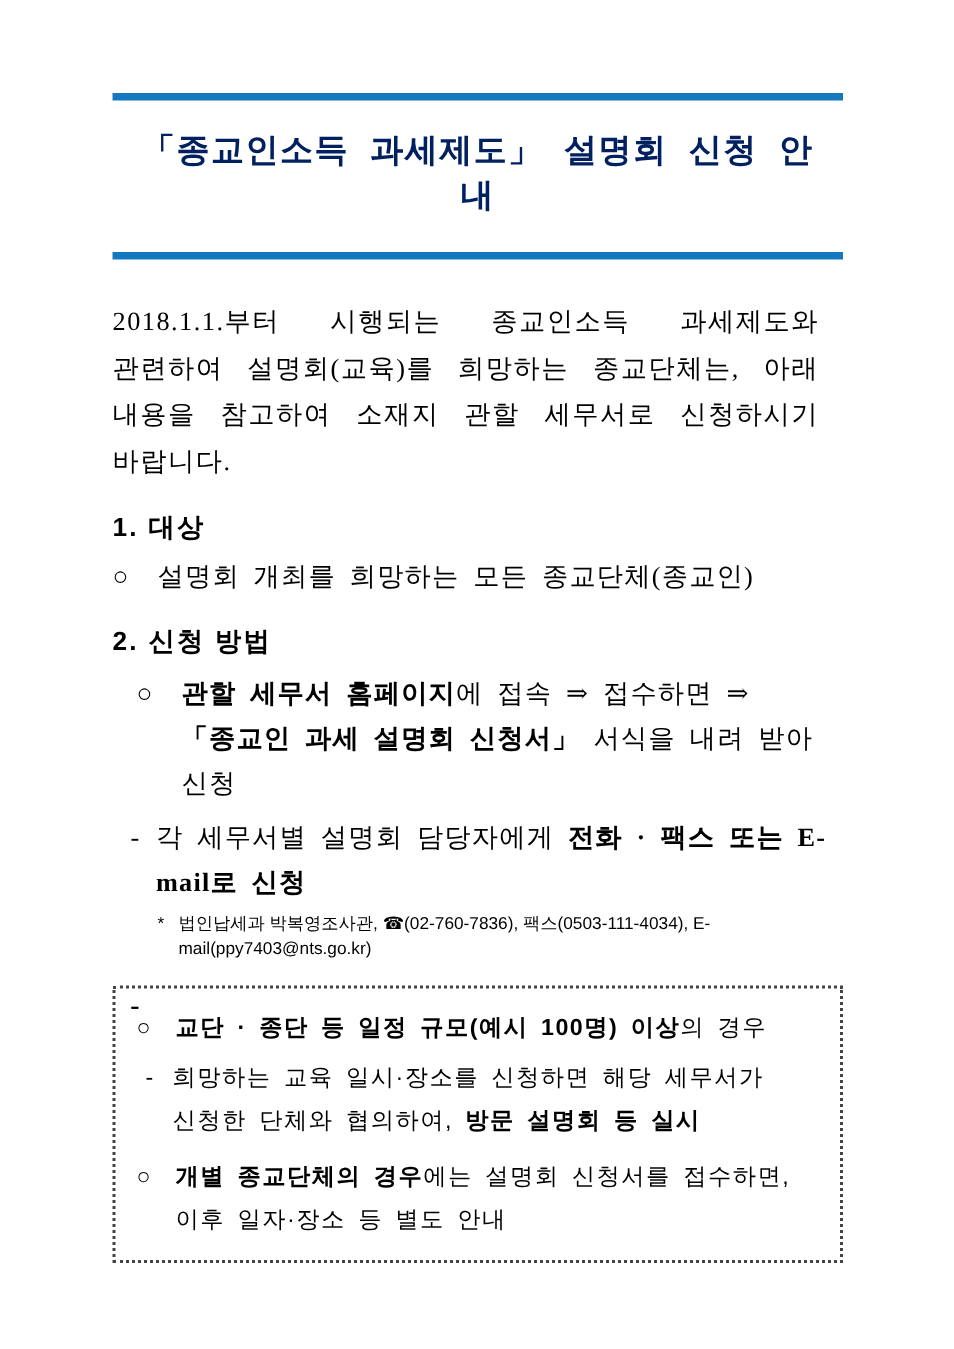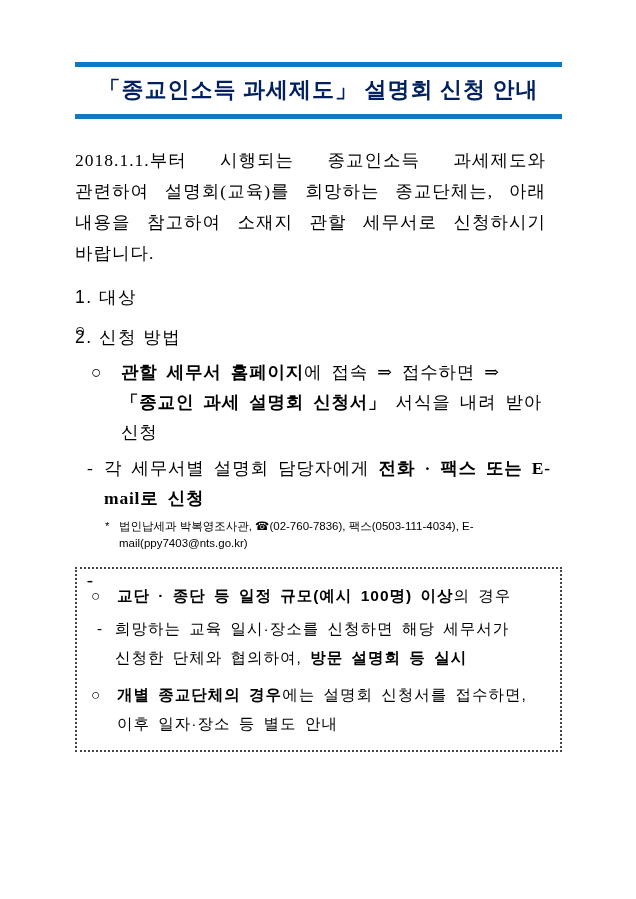--- a/index.html
+++ b/index.html
@@ -11,22 +11,22 @@
   .page { box-sizing: border-box; width: 636px; height: 899px; padding: 62px 74px 0 75px; }
 
   
   .title-block {
     border-top: 5px solid #1378BE;
     border-bottom: 5px solid #1378BE;
     padding: 8px 0 9px 0;
     text-align: center;
   }
   .title-text {
-    margin: 0;
-    font-family: Liberation Serif, serif;
+    margin: 12px;
+    font-family: Liberation Mono, monospace;
     font-weight: bold;
     font-size: 22px;
     line-height: 30px;
     letter-spacing: 1px;
     color: #002060;
   }
 
   
   .intro {
     margin: 26px 16px 0 0;
@@ -35,21 +35,21 @@
     text-align: justify;
     word-break: keep-all;
     letter-spacing: 1px;
     word-spacing: 5px;
   }
 
   
   .sec-h {
     margin: 16px 0 0 0;
     font-family: "Liberation Sans", "DejaVu Sans", sans-serif;
-    font-weight: normal;
+    font-weight: bold;
     font-size: 17.5px;
     line-height: 24px;
     letter-spacing: 1.5px;
     color: #000000;
   }
 
   
   .item {
     position: relative;
     font-size: 17.5px;
@@ -98,20 +98,21 @@
   <div class="title-block">
     <h1 class="title-text">「종교인소득 과세제도」 설명회 신청 안내</h1>
   </div>
 
   <p class="intro">2018.1.1.부터 시행되는 종교인소득 과세제도와 관련하여 설명회(교육)를 희망하는 종교단체는, 아래 내용을 참고하여 소재지 관할 세무서로 신청하시기 바랍니다.</p>
 
   <div>
     <h2 class="sec-h">1. 대상</h2>
     <div class="item s1-item">
       <span class="mk">○</span>
+      <span>설명회 개최를 희망하는 모든 종교단체(종교인)</span>
     </div>
   </div>
 
   <div>
     <h2 class="sec-h">2. 신청 방법</h2>
 
     <div class="item s2-circle">
       <span class="mk">○</span>
       <span class="b">관할 세무서 홈페이지</span><span>에 접속 ⇒ 접수하면 ⇒ </span><span class="b">「종교인 과세 설명회 신청서」</span><span> 서식을 내려 받아 신청</span>
     </div>

